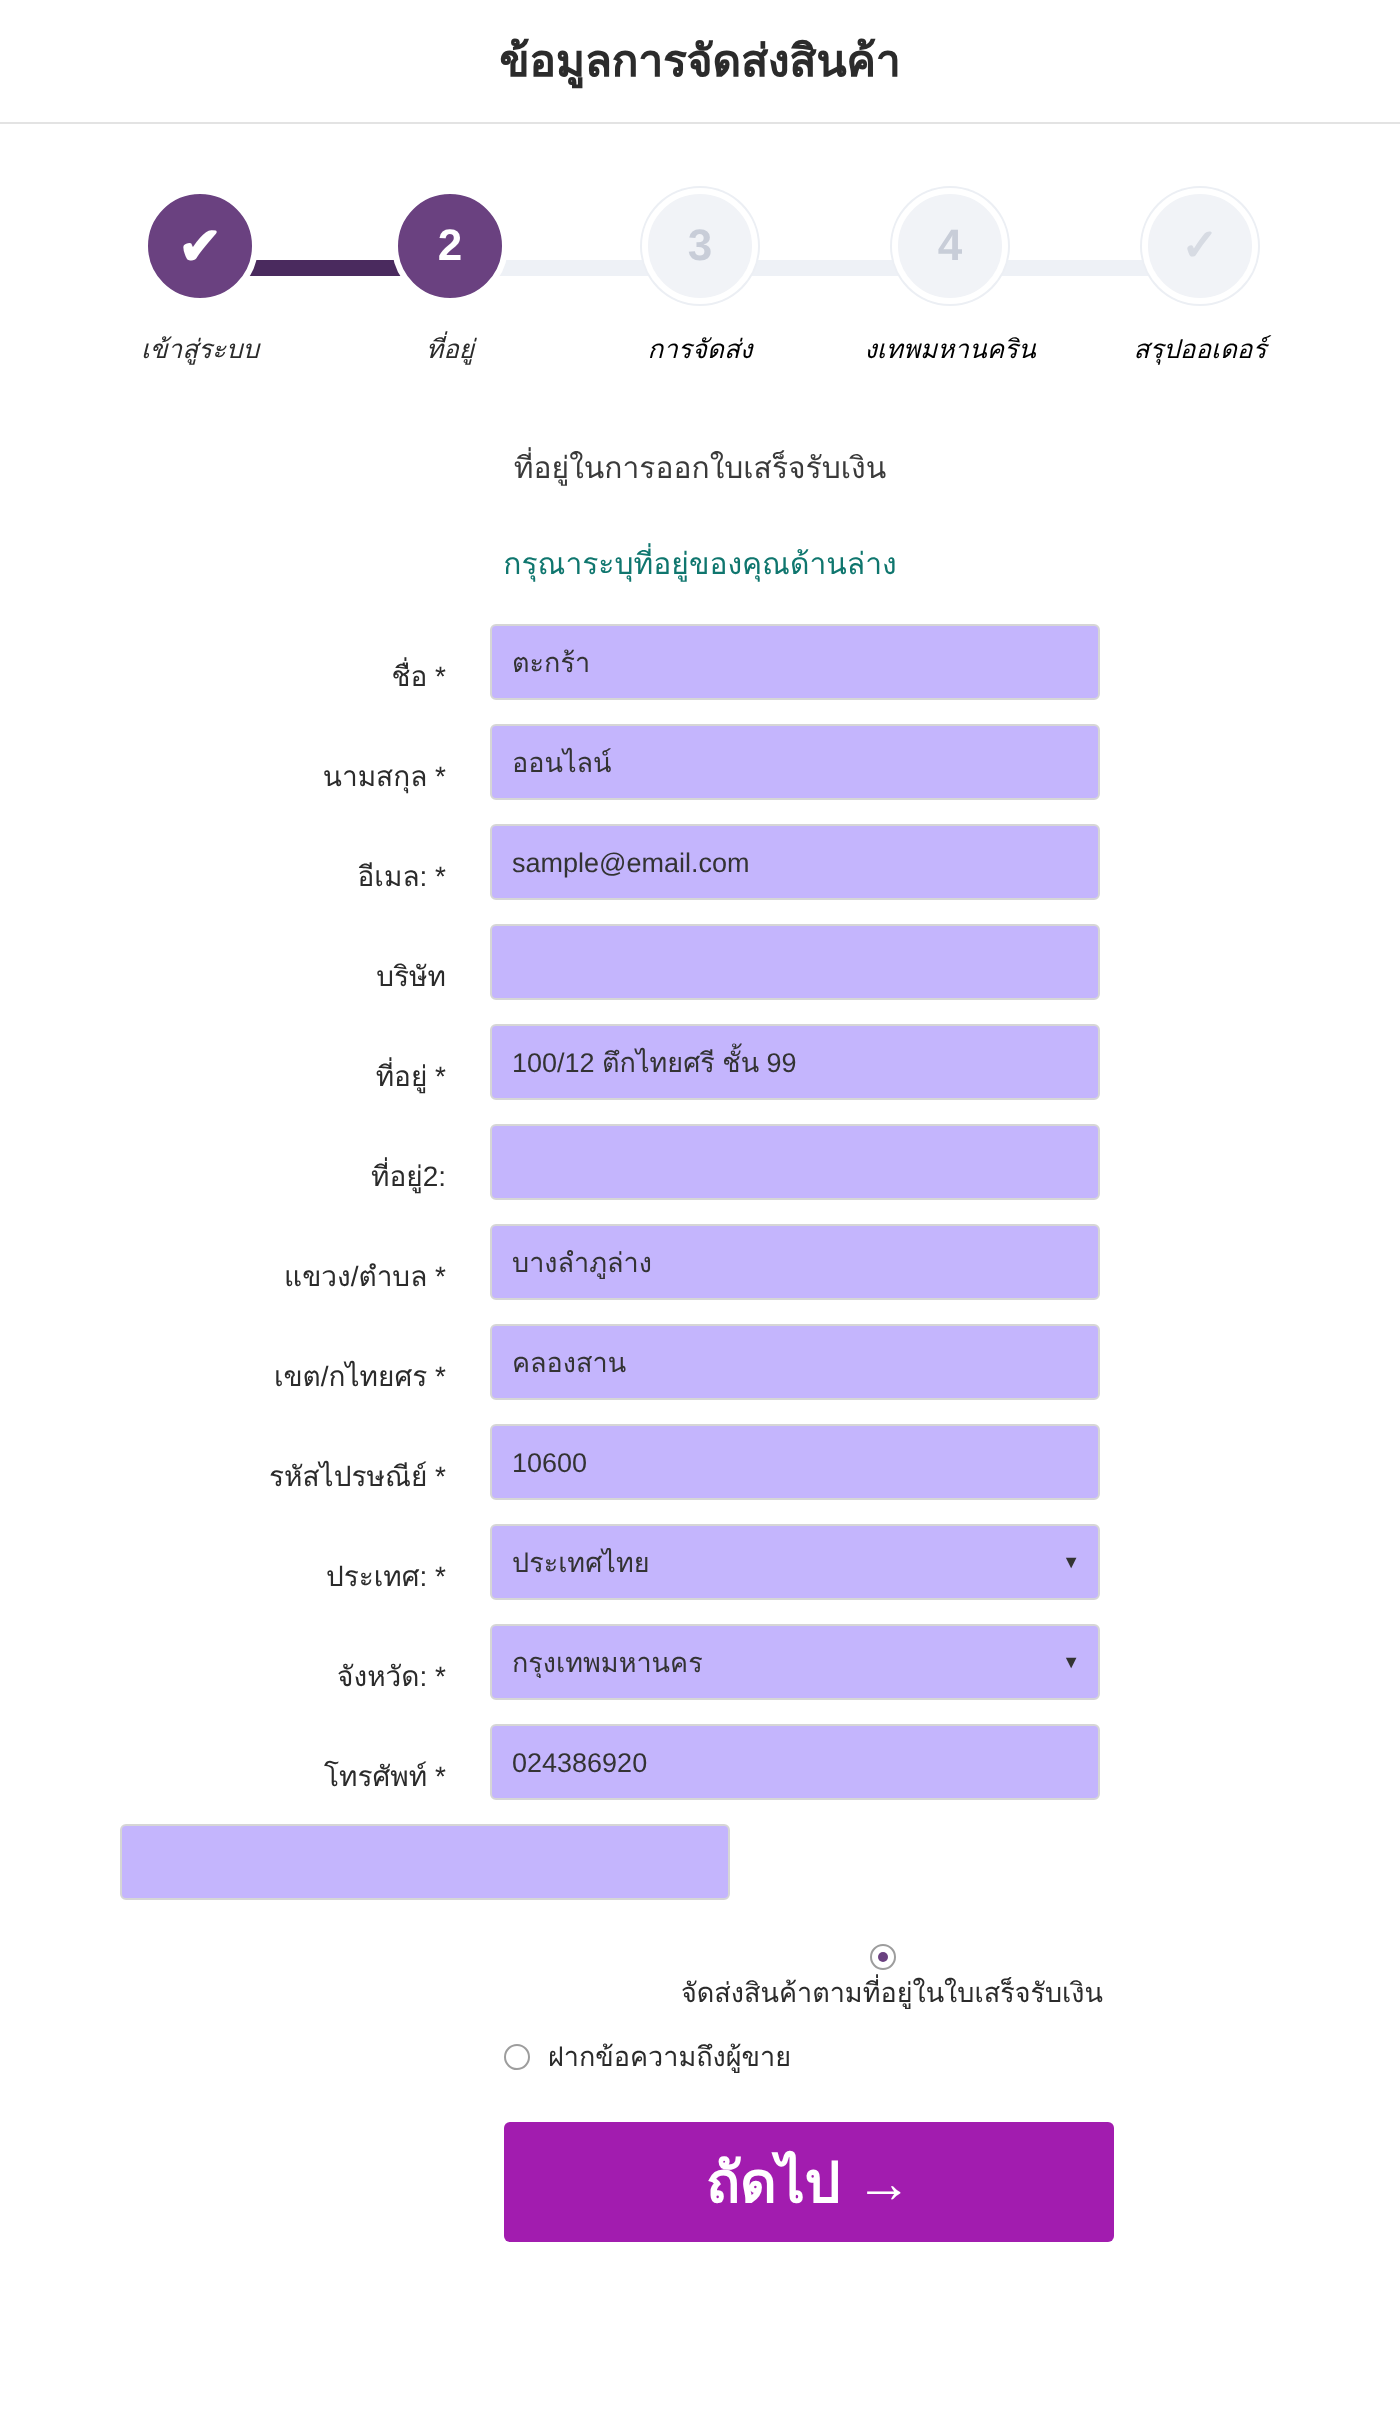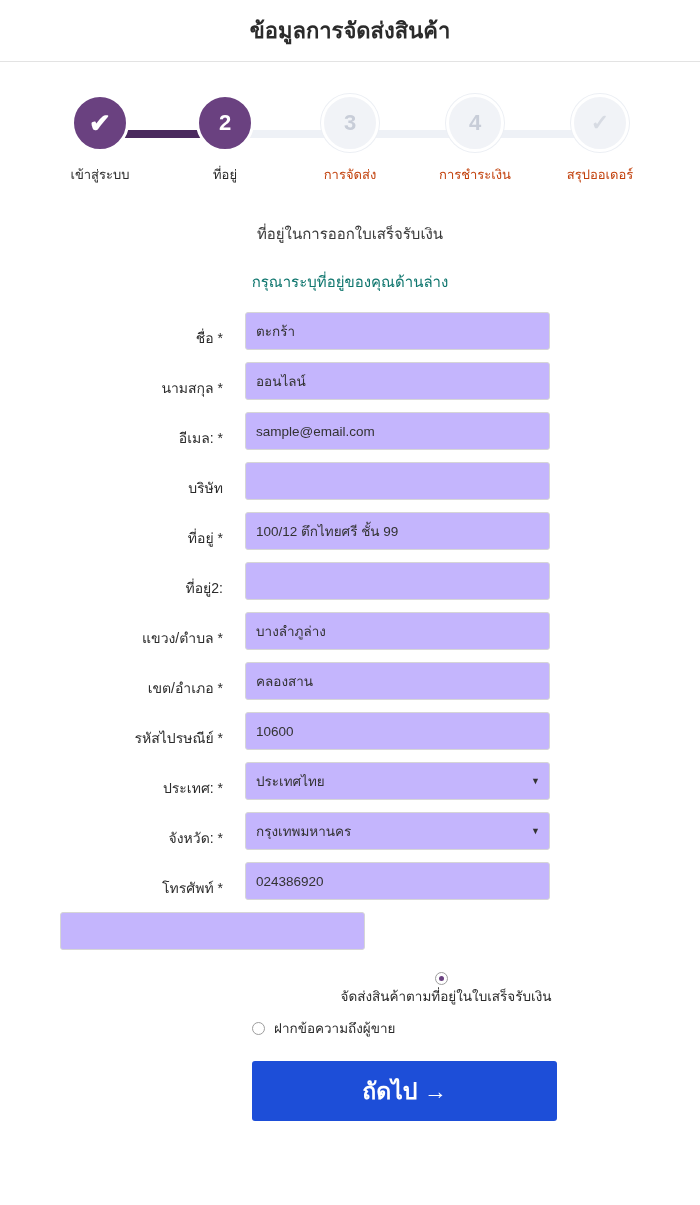--- a/index.html
+++ b/index.html
@@ -90,22 +90,23 @@
   .step.active .step-circle {
     background: #6a4180;
     color: #ffffff;
     box-shadow: none;
   }
   .step-label {
     margin-top: 12px;
     font-size: 13px;
     color: #2b2b2b;
     white-space: nowrap;
-  }
-  .step.muted .step-label { color: #c2410c; }
+    font-style: italic;
+  }
+  .step.muted .step-label { color: #000000; }
   .check-glyph { font-size: 26px; line-height: 1; }
   .tick-glyph { font-size: 22px; line-height: 1; color: #d7dbe3; }
 
   
   .intro {
     text-align: center;
     margin-top: 18px;
   }
   .intro-line1 {
     font-size: 15px;
@@ -200,25 +201,25 @@
   }
   
   .submit-row {
     margin-left: 185px;
     padding-left: 7px;
     margin-top: 22px;
   }
   .submit-btn {
     width: 305px;
     height: 60px;
-    background: #1d4ed8;
+    background: #a21caf;
     border: none;
     border-radius: 3px;
     color: #ffffff;
-    font-size: 23px;
+    font-size: 28px;
     font-weight: bold;
     font-family: "Liberation Sans", sans-serif;
     cursor: pointer;
   }
 </style>
 </head>
 <body>
 
 <div class="page">
 
@@ -249,21 +250,21 @@
         <div class="step-circle">
           <span>3</span>
         </div>
         <div class="step-label">การจัดส่ง</div>
       </div>
 
       <div class="step muted">
         <div class="step-circle">
           <span>4</span>
         </div>
-        <div class="step-label">การชำระเงิน</div>
+        <div class="step-label">งเทพมหานคริน</div>
       </div>
 
       <div class="step muted">
         <div class="step-circle">
           <span class="tick-glyph">✓</span>
         </div>
         <div class="step-label">สรุปออเดอร์</div>
       </div>
 
     </div>
@@ -319,21 +320,21 @@
     </div>
 
     <div class="field-row">
       <div class="field-label"><span>แขวง/ตำบล</span><span class="req">&nbsp;*</span></div>
       <div class="field-control">
         <input class="field-input" type="text" value="บางลำภูล่าง" style="">
       </div>
     </div>
 
     <div class="field-row">
-      <div class="field-label"><span>เขต/อำเภอ</span><span class="req">&nbsp;*</span></div>
+      <div class="field-label"><span>เขต/กไทยศร</span><span class="req">&nbsp;*</span></div>
       <div class="field-control">
         <input class="field-input" type="text" value="คลองสาน" style="">
       </div>
     </div>
 
     <div class="field-row">
       <div class="field-label"><span>รหัสไปรษณีย์</span><span class="req">&nbsp;*</span></div>
       <div class="field-control">
         <input class="field-input" type="text" value="10600" style="">
       </div>

